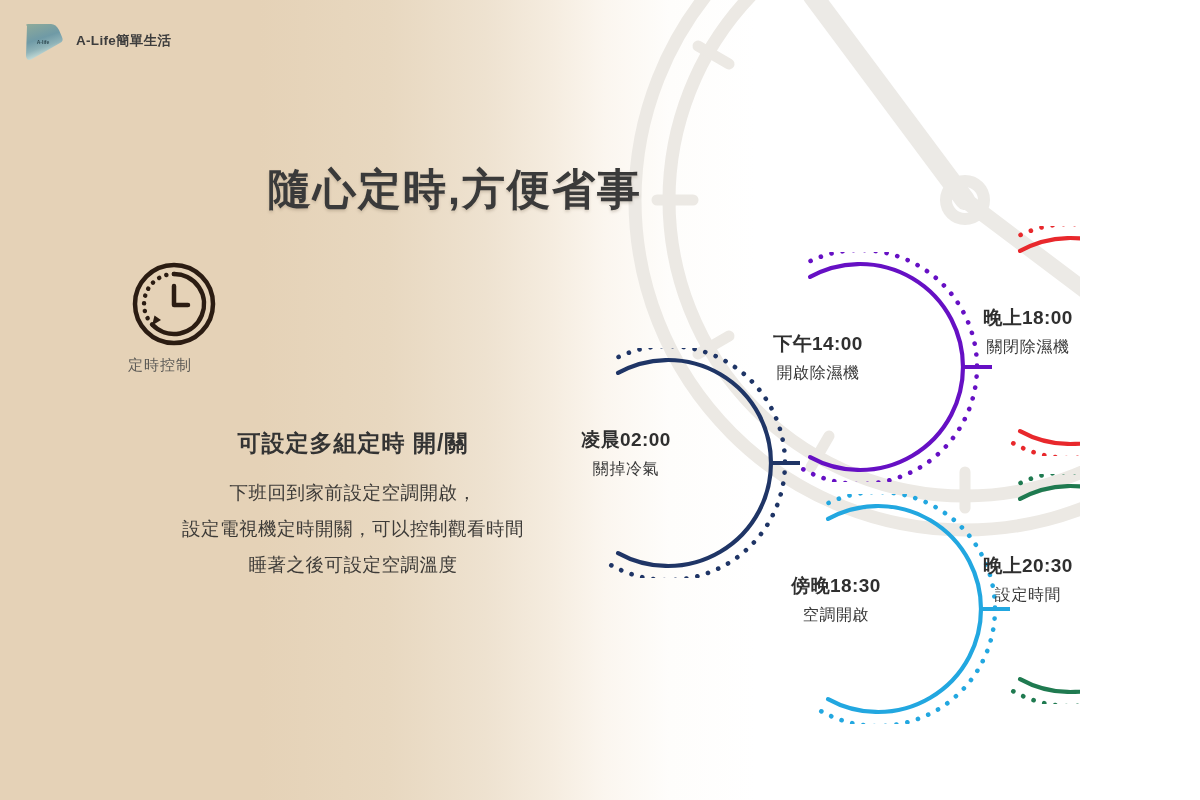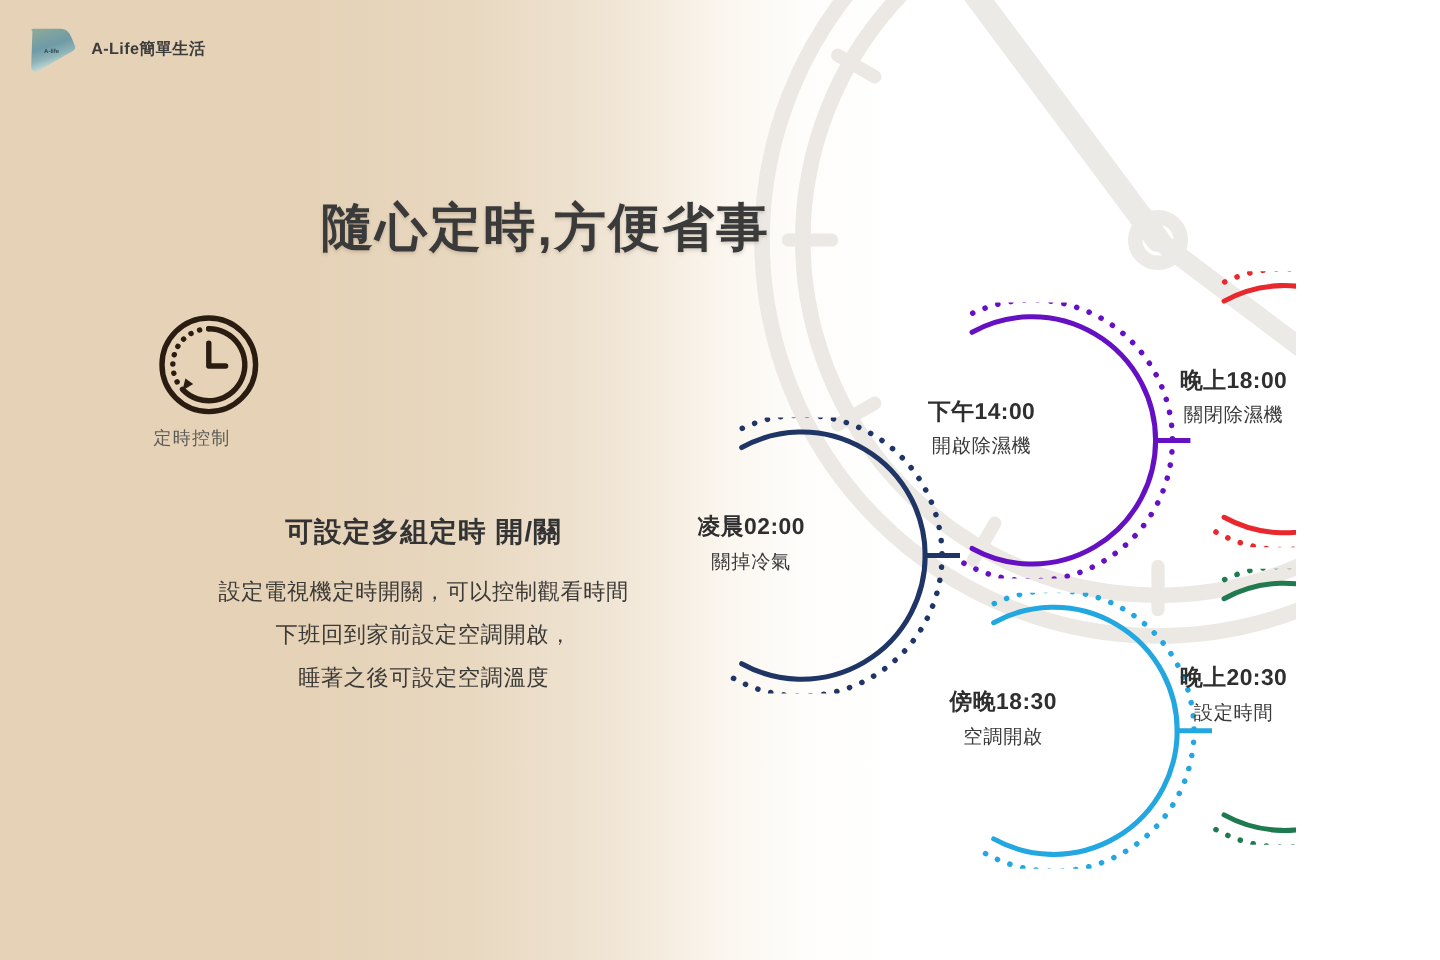--- a/index.html
+++ b/index.html
@@ -102,22 +102,22 @@
     <circle cx="46" cy="46" r="39" fill="none" stroke="#2b1c12" stroke-width="4.5"></circle>
     <path d="M46 16 A30 30 0 1 1 24.8 67.2" fill="none" stroke="#2b1c12" stroke-width="4.5" stroke-linecap="round"></path>
     <path d="M46 16 A30 30 0 0 0 24.8 67.2" fill="none" stroke="#2b1c12" stroke-width="4.5" stroke-linecap="round" stroke-dasharray="0.1 7.6"></path>
     <path d="M33 62 L24 67.5 L26.5 57.5 Z" fill="#2b1c12"></path>
     <path d="M46 28 L46 47 L60 47" fill="none" stroke="#2b1c12" stroke-width="4.5" stroke-linecap="round" stroke-linejoin="round"></path>
   </svg>
   <div id="clock-caption">定時控制</div>
 
   <div id="body-copy">
     <div id="body-heading">可設定多組定時 開/關</div>
+    <div class="body-line">下班回到家前設定空調開啟，</div>
     <div class="body-line">設定電視機定時開關，可以控制觀看時間</div>
-    <div class="body-line">下班回到家前設定空調開啟，</div>
     <div class="body-line">睡著之後可設定空調溫度</div>
   </div>
 
   <div class="node" style="left:560px;top:348px;width:240px;height:230px;">
       <svg class="node-arc" width="240" height="230" viewBox="0 0 240 230">
         <path d="M 58.06 205.09 A 103 103 0 1 0 58.06 24.91" fill="none" stroke="#1F3566" stroke-width="4.2" stroke-linecap="round"></path>
         <path d="M 51.28 217.33 A 117 117 0 1 0 51.28 12.67" fill="none" stroke="#1F3566" stroke-width="4.6" stroke-linecap="round" stroke-dasharray="0.1 11"></path>
         <path d="M 209 115 L 270 115 M 254 101 L 270 115 L 254 129" fill="none" stroke="#1F3566" stroke-width="4.2" stroke-linecap="butt" stroke-linejoin="miter"></path>
       </svg>
     <div class="node-label" style="left:0px;top:78px;width:132px;">

